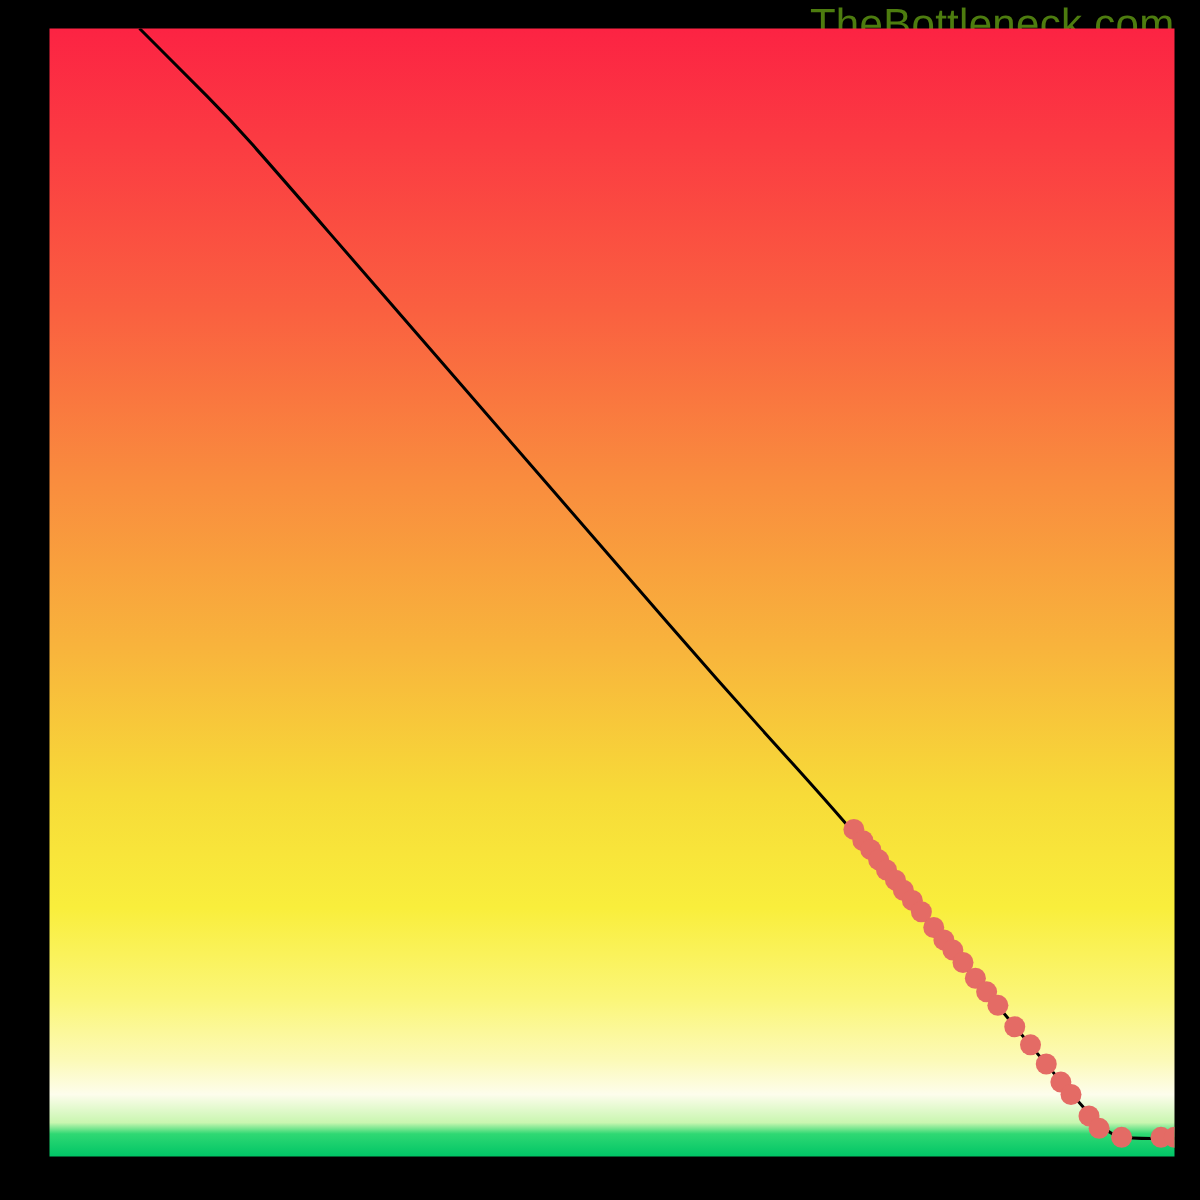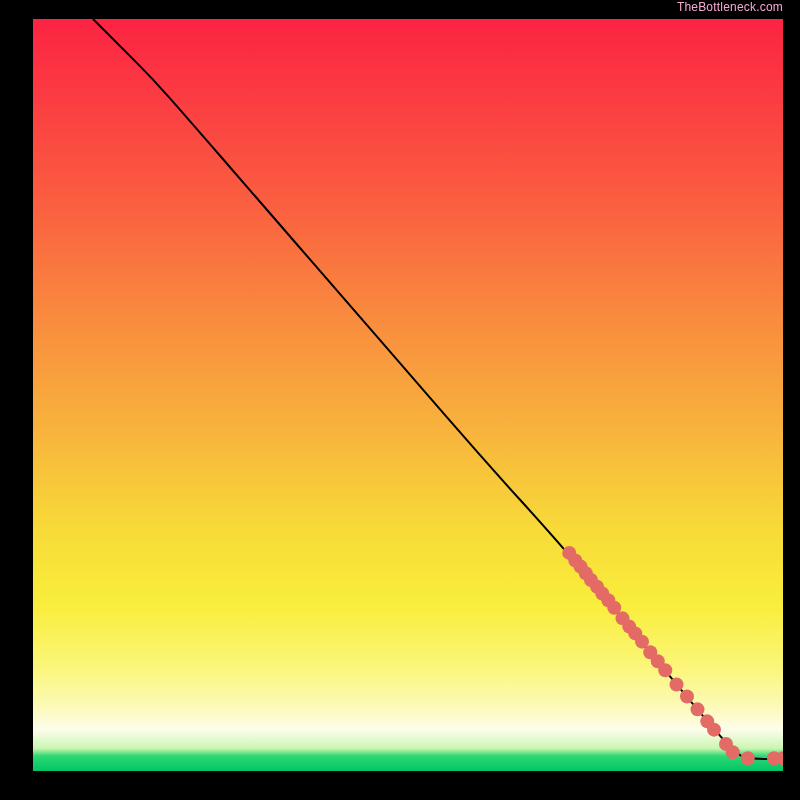--- a/index.html
+++ b/index.html
@@ -38,22 +38,22 @@
       #fdfdec 94.5%,
       #c9f6b0 97%,
       #2fd873 98.0%,
       #00c566 100%
     );
   }
   .attrib {
     position: absolute;
     top: 0px;
     right: 17px;
-    color: #f9a8d4;
-    font-size: 12px;
+    color: #4d7c0f;
+    font-size: 28px;
     font-weight: 400;
     letter-spacing: 0.2px;
   }
   svg.overlay {
     position: absolute;
     left: 33px;
     top: 19px;
     width: 750px;
     height: 752px;
     pointer-events: none;

